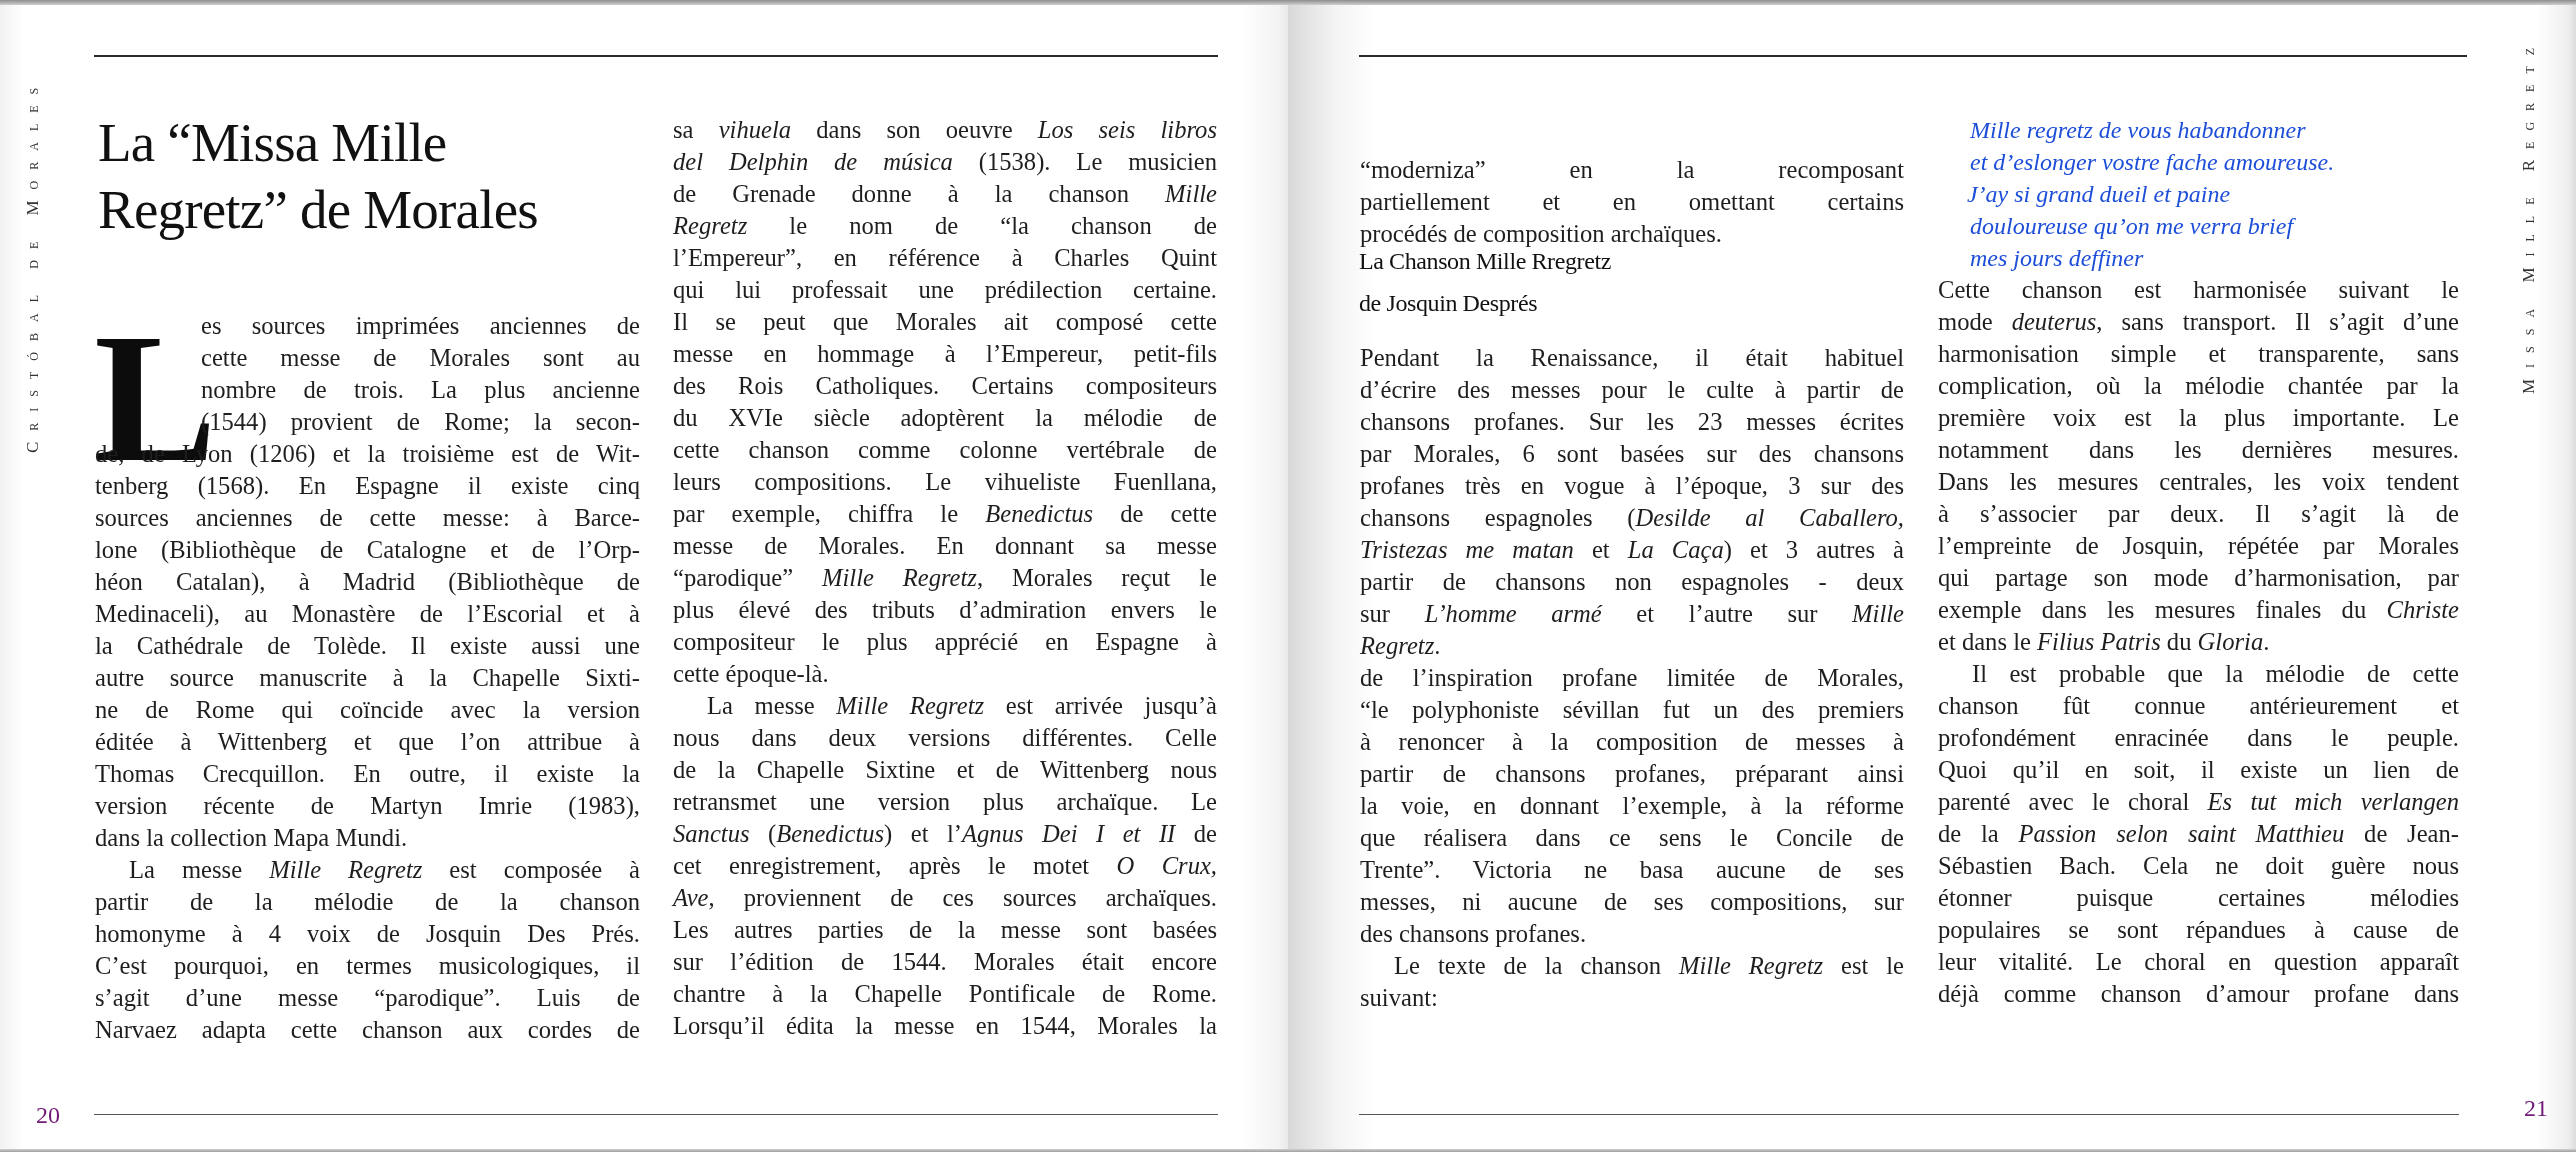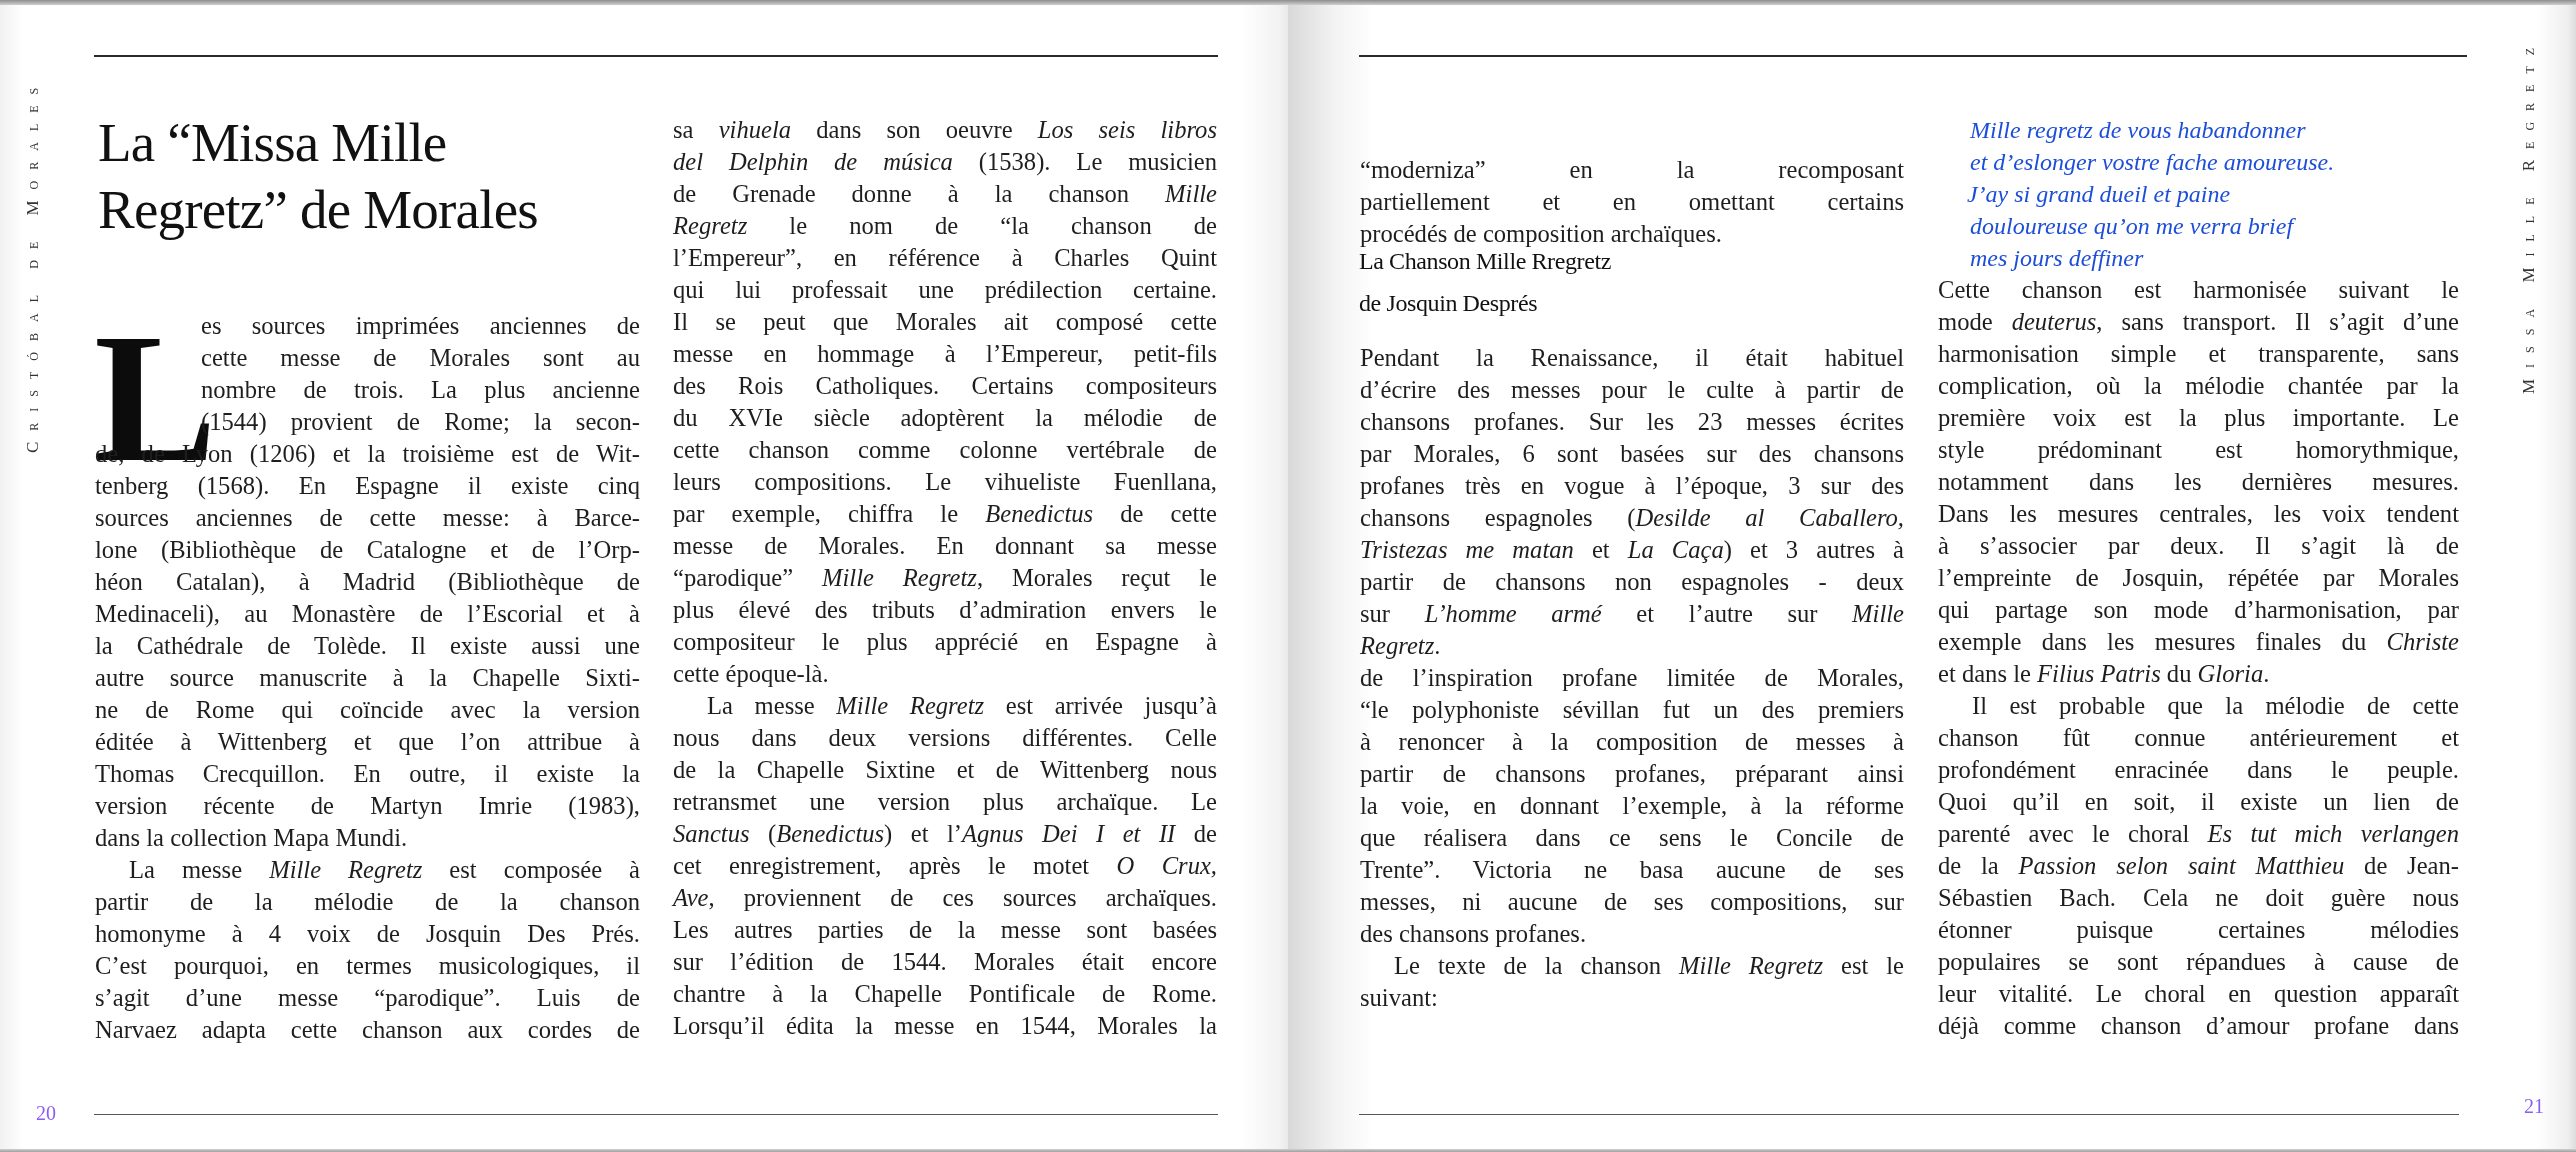--- a/index.html
+++ b/index.html
@@ -17,21 +17,21 @@
 
     .rule { position: absolute; height: 0; border-top: 2.3px solid #2a2a2a; }
     .rule.thin { border-top: 1.6px solid #555; }
 
     .vhead {
       position: absolute; transform: rotate(-90deg); transform-origin: left top;
       font-size: 17px; letter-spacing: 11px; color: #333; white-space: nowrap;
       font-variant: small-caps;
     }
 
-    .pagenum { position: absolute; font-size: 20px; color: #8b5cf6; }
+    .pagenum { position: absolute; font-size: 24px; color: #701a75; }
 
     .title {
       position: absolute; left: 94px; top: 105px; width: 562px;
       font-size: 55px; line-height: 67px; font-weight: normal; margin: 4px; color: #111;
       letter-spacing: -0.8px;
     }
     .subtitle {
       position: absolute; left: 1359px; top: 240px; width: 546px;
       font-size: 24px; line-height: 42px; margin: 0; font-weight: normal; color: #111;
       letter-spacing: -0.4px;
@@ -177,21 +177,20 @@
     <span class="pl" style="margin-left: -3.1px;">J’ay si grand dueil et paine</span>
     <span class="pl">douloureuse qu’on me verra brief</span>
     <span class="pl">mes jours deffiner</span>
   </div>
 <div class="col" id="col4" style="left:1938px; top:274px; width:521px;">
     <span class="line"><span>Cette chanson est harmonisée suivant le</span></span>
     <span class="line"><span>mode </span><i>deuterus</i><span>, sans transport. Il s’agit d’une</span></span>
     <span class="line"><span>harmonisation simple et transparente, sans</span></span>
     <span class="line"><span>complication, où la mélodie chantée par la</span></span>
     <span class="line"><span>première voix est la plus importante. Le</span></span>
-    <span class="line"><span>style prédominant est homorythmique,</span></span>
     <span class="line"><span>notamment dans les dernières mesures.</span></span>
     <span class="line"><span>Dans les mesures centrales, les voix tendent</span></span>
     <span class="line"><span>à s’associer par deux. Il s’agit là de</span></span>
     <span class="line"><span>l’empreinte de Josquin, répétée par Morales</span></span>
     <span class="line"><span>qui partage son mode d’harmonisation, par</span></span>
     <span class="line"><span>exemple dans les mesures finales du </span><i>Christe</i></span>
     <span class="line last"><span>et dans le </span><i>Filius Patris</i><span> du </span><i>Gloria</i><span>.</span></span>
     <span class="line indent"><span>Il est probable que la mélodie de cette</span></span>
     <span class="line"><span>chanson fût connue antérieurement et</span></span>
     <span class="line"><span>profondément enracinée dans le peuple.</span></span>

